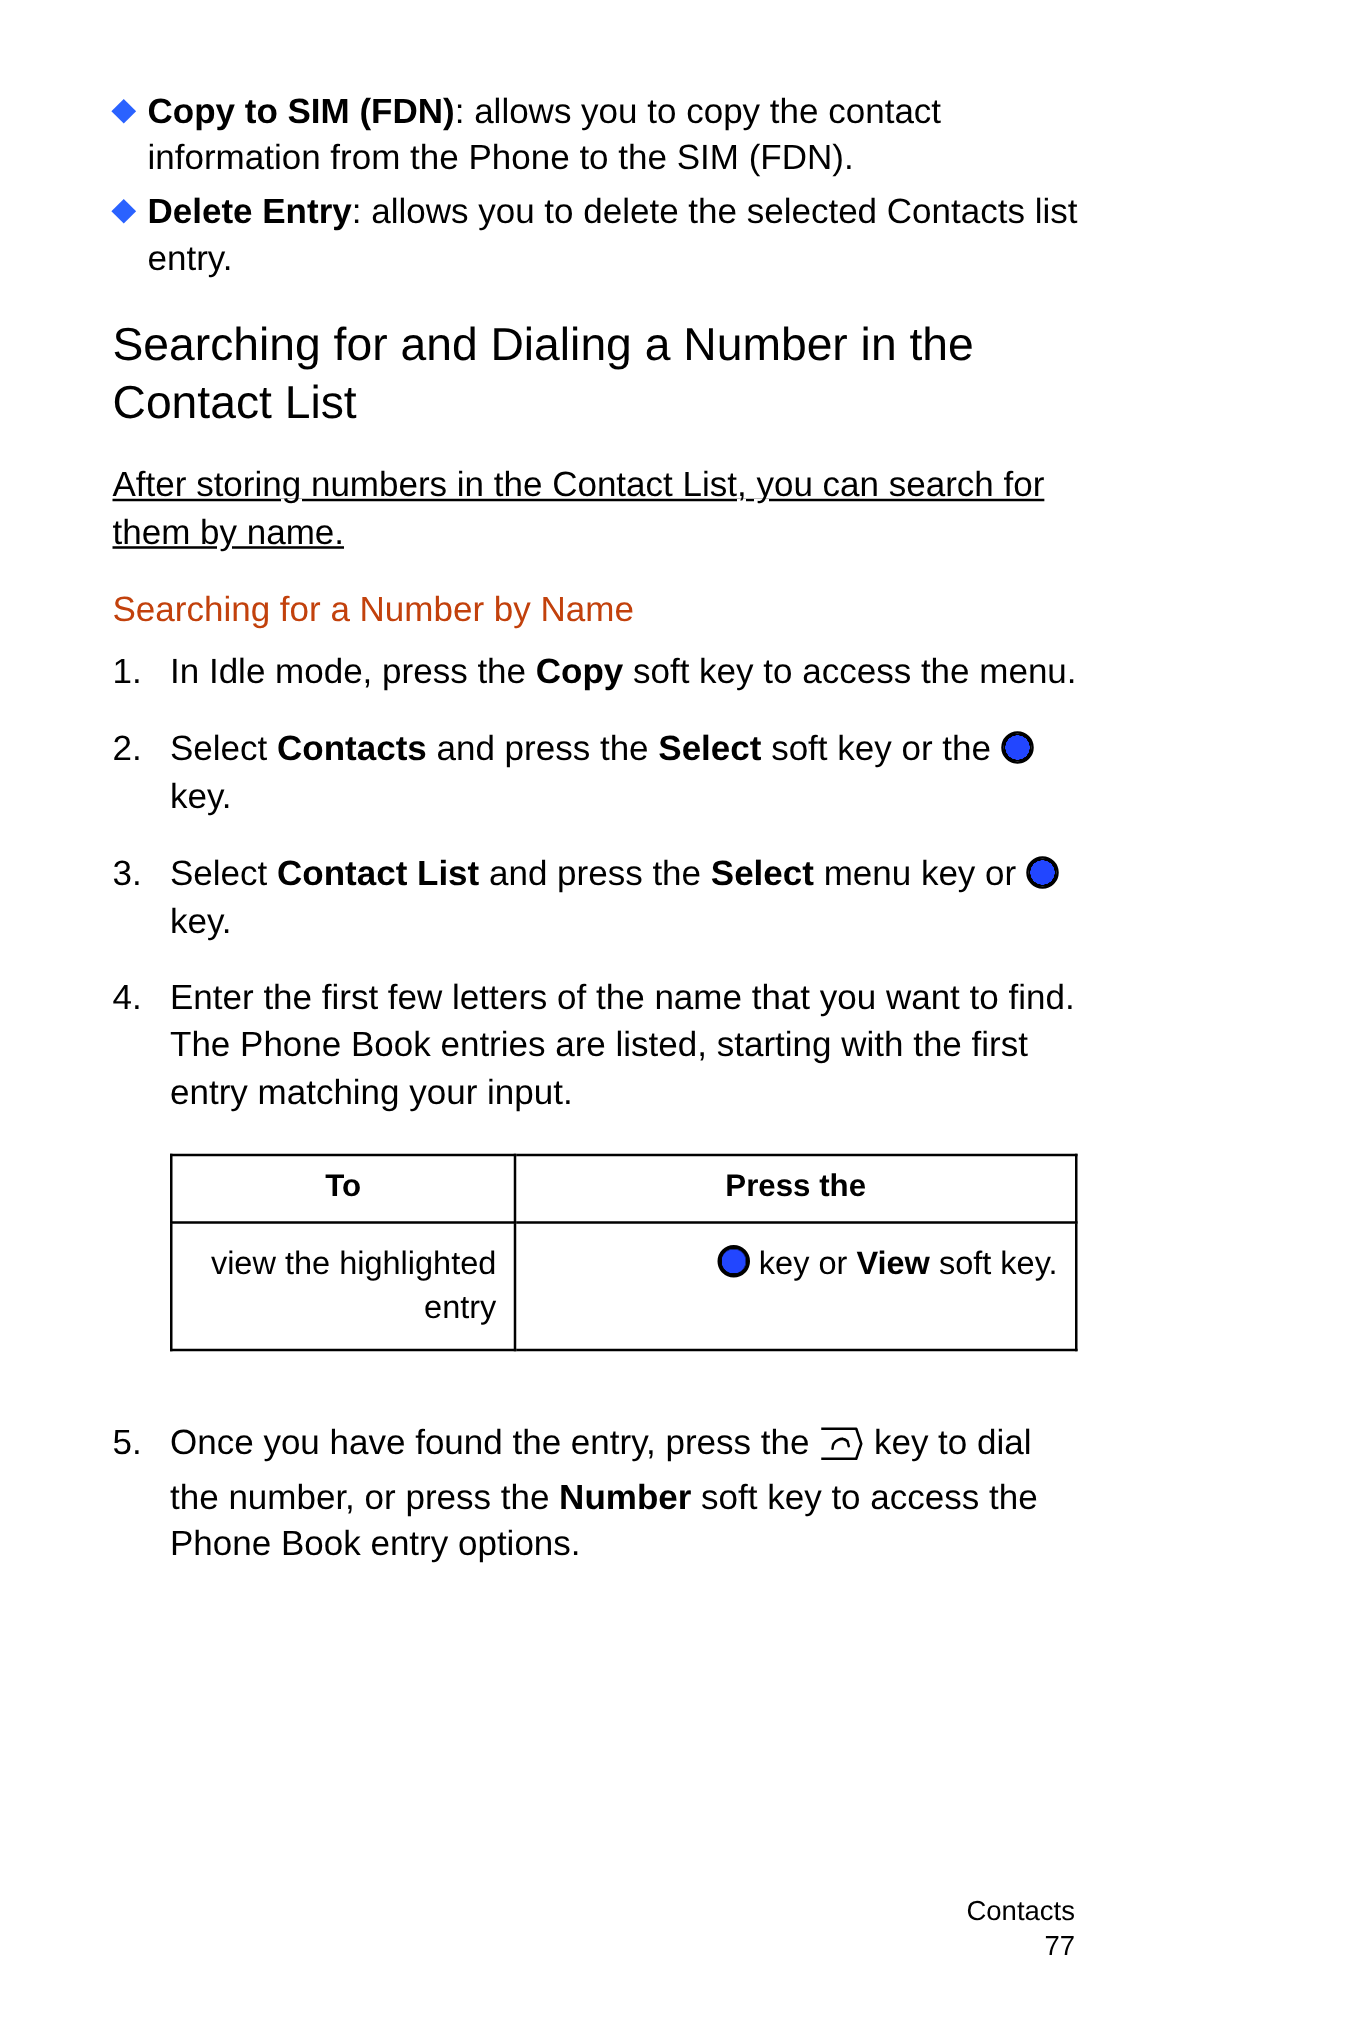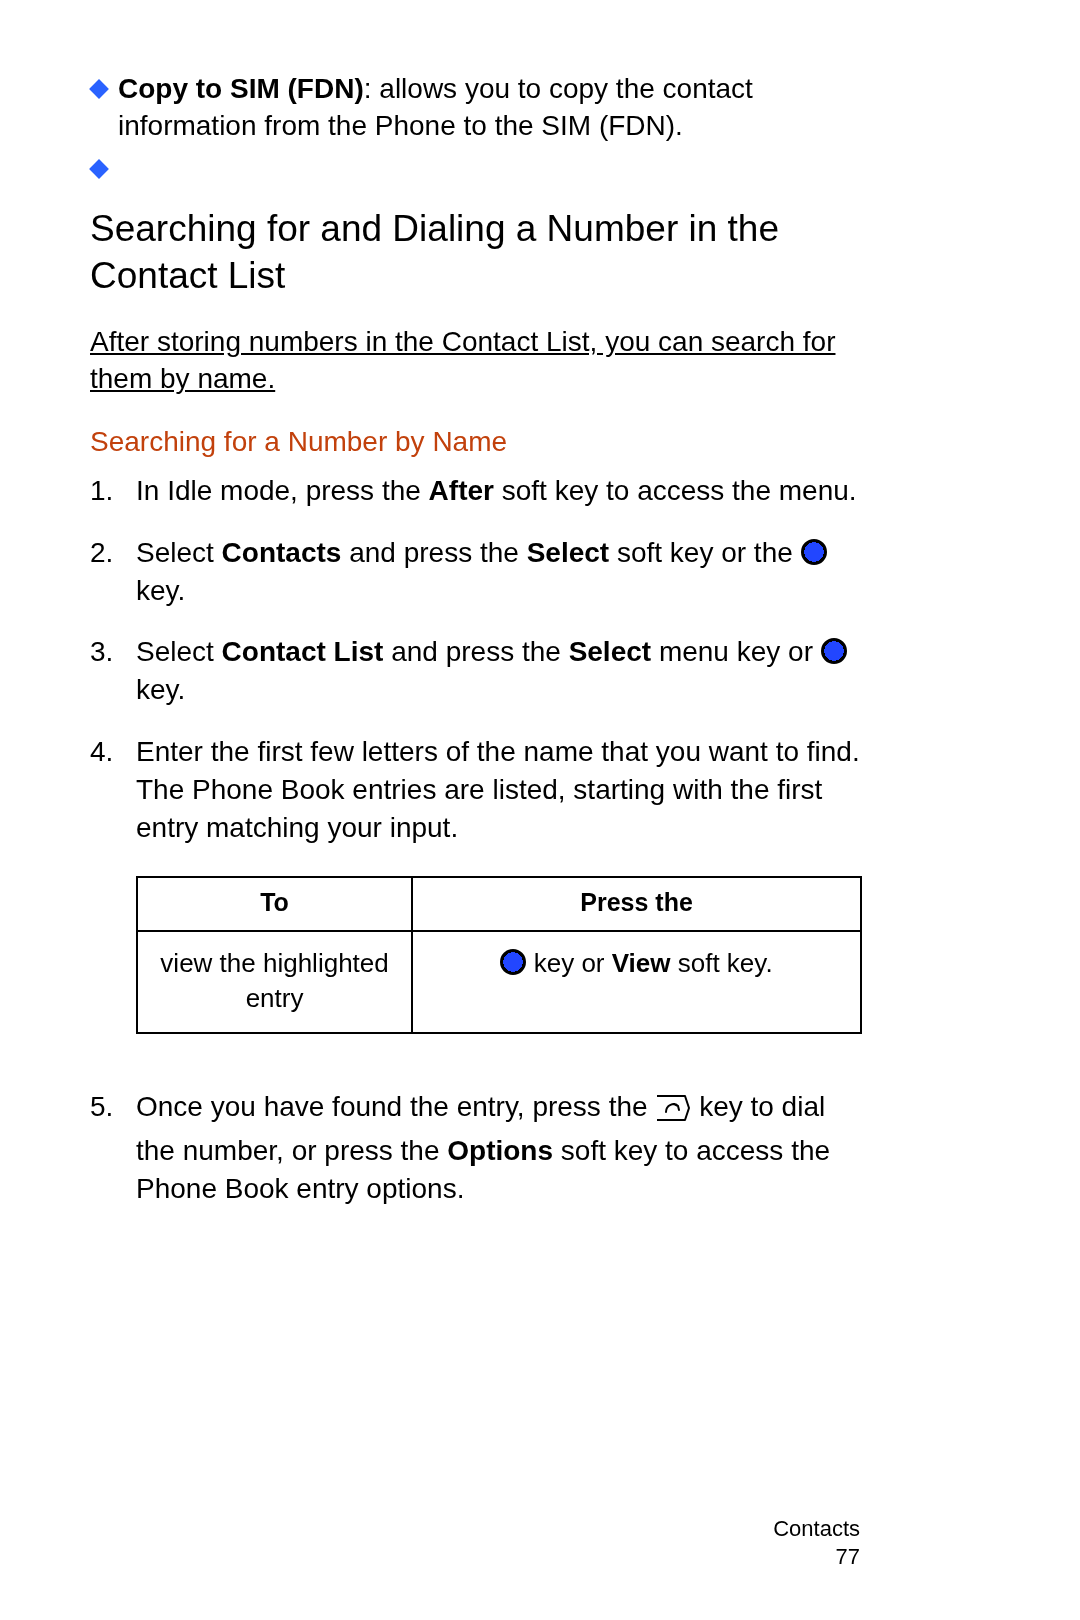--- a/index.html
+++ b/index.html
@@ -99,21 +99,21 @@
   }
   
   table.actions {
     border-collapse: collapse;
     width: 100%;
     margin: 6px 0 30px 0;
     font-size: 26px;
   }
   table.actions th, table.actions td {
     border: 2px solid #000;
-    text-align: center;
+    text-align: right;
     vertical-align: top;
     line-height: 1.35;
   }
   table.actions th {
     font-weight: 700;
     text-align: center;
     padding: 8px 12px 10px;
     font-size: 25px;
   }
   table.actions td {
@@ -138,35 +138,38 @@
 
   <div class="bullets">
     <div class="bullet-item">
       <span class="diamond"></span>
       <span>
         <span class="bold">Copy to SIM (FDN)</span><span>: allows you to copy the contact information from the Phone to the SIM (FDN).</span>
       </span>
     </div>
     <div class="bullet-item">
       <span class="diamond"></span>
+      <span>
+        <span class="bold">Delete Entry</span><span>: allows you to delete the selected Contacts list entry.</span>
+      </span>
     </div>
   </div>
 
   <div class="h1">Searching for and Dialing a Number in the Contact List</div>
 
   <div class="para">After storing numbers in the Contact List, you can search for them by name.</div>
 
   <div class="h2">Searching for a Number by Name</div>
 
   <div class="steps">
 
     <div class="step">
       <div class="step-num">1.</div>
       <div class="step-body">
-        <span>In Idle mode, press the </span><span class="bold">After</span><span> soft key to access the menu.</span>
+        <span>In Idle mode, press the </span><span class="bold">Copy</span><span> soft key to access the menu.</span>
       </div>
     </div>
 
     <div class="step">
       <div class="step-num">2.</div>
       <div class="step-body">
         <span>Select </span><span class="bold">Contacts</span><span> and press the </span><span class="bold">Select</span><span> soft key or the </span><span class="key-circle"></span><span> key.</span>
       </div>
     </div>
 
@@ -207,21 +210,21 @@
         </table>
       </div>
     </div>
 
     <div class="step">
       <div class="step-num">5.</div>
       <div class="step-body">
         <span>Once you have found the entry, press the </span><span class="key-send"><svg width="36" height="30" viewBox="0 0 36 30">
               <path d="M2 4 L30 4 L34 16 L30 28 L2 28" fill="none" stroke="#000" stroke-width="2" stroke-linejoin="round"></path>
               <path d="M11 20 C11 13 19 10 23 14 M23 14 L19 12 M23 14 L24 18" fill="none" stroke="#000" stroke-width="2" stroke-linecap="round"></path>
-            </svg></span><span> key to dial the number, or press the </span><span class="bold">Options</span><span> soft key to access the Phone Book entry options.</span>
+            </svg></span><span> key to dial the number, or press the </span><span class="bold">Number</span><span> soft key to access the Phone Book entry options.</span>
       </div>
     </div>
 
   </div>
 
   <div class="footer">
     <div>Contacts</div>
     <div>77</div>
   </div>
 

